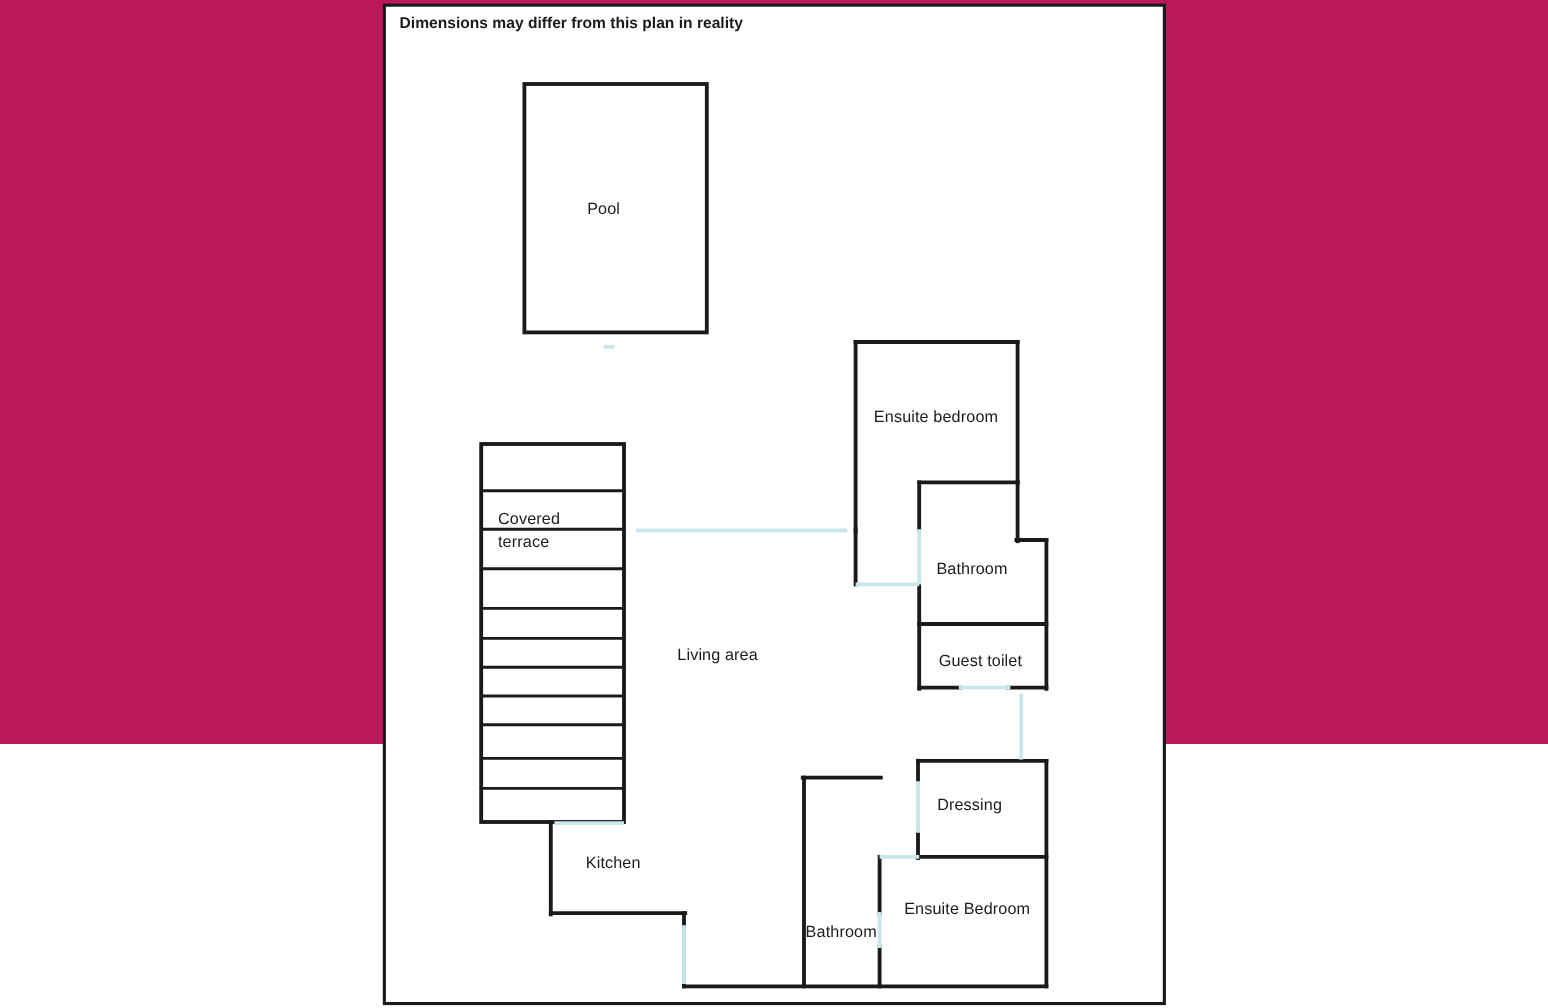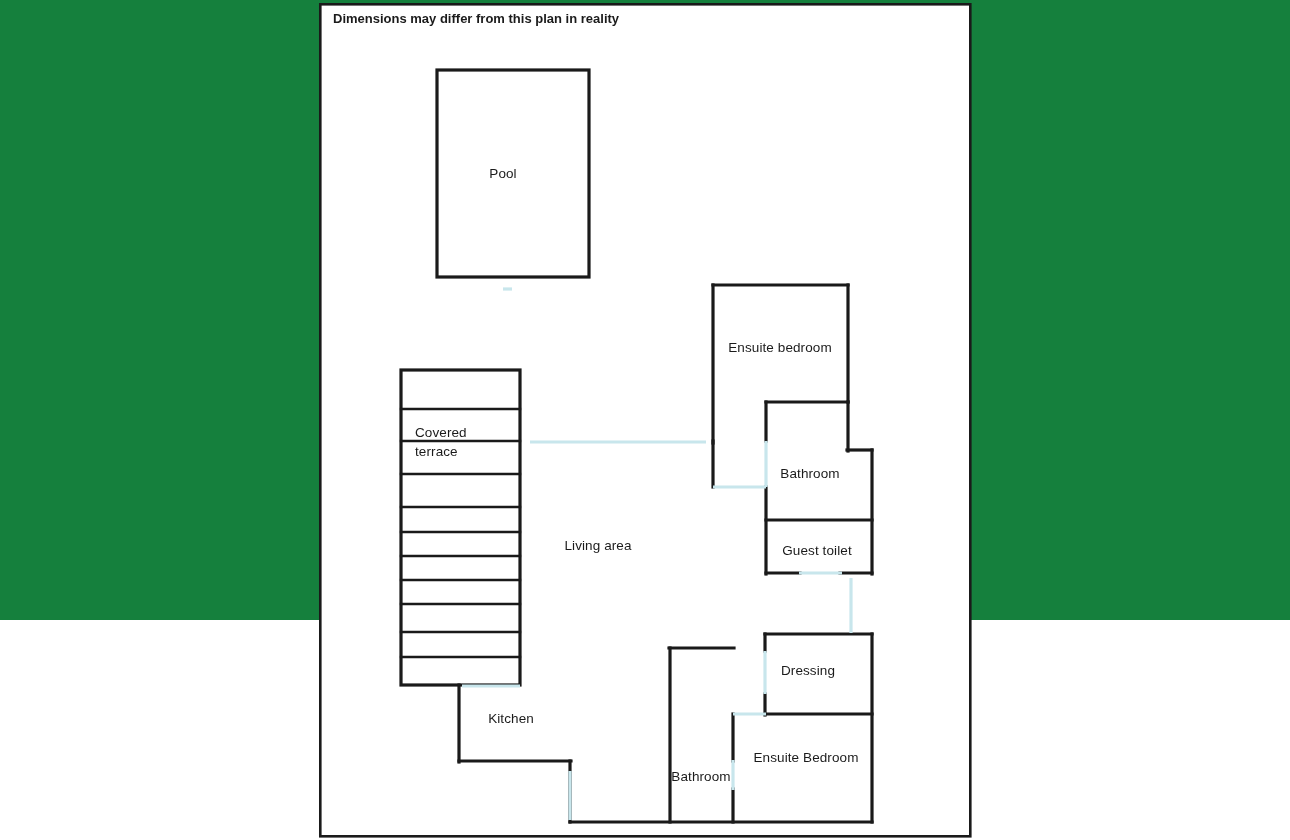--- a/index.html
+++ b/index.html
@@ -11,21 +11,21 @@
   body {
     width: 1290px;
     height: 840px;
     overflow: hidden;
     font-family: "Liberation Sans", sans-serif;
   }
   #plan-root {
     position: relative;
     width: 1290px;
     height: 620px;
-    background: #15803d;
+    background: #be185d;
   }
   #plan-svg {
     display: block;
     width: 1290px;
     height: 840px;
   }
   .wall {
     stroke: #1a1a1a;
     stroke-width: 3.2;
     stroke-linecap: square;

